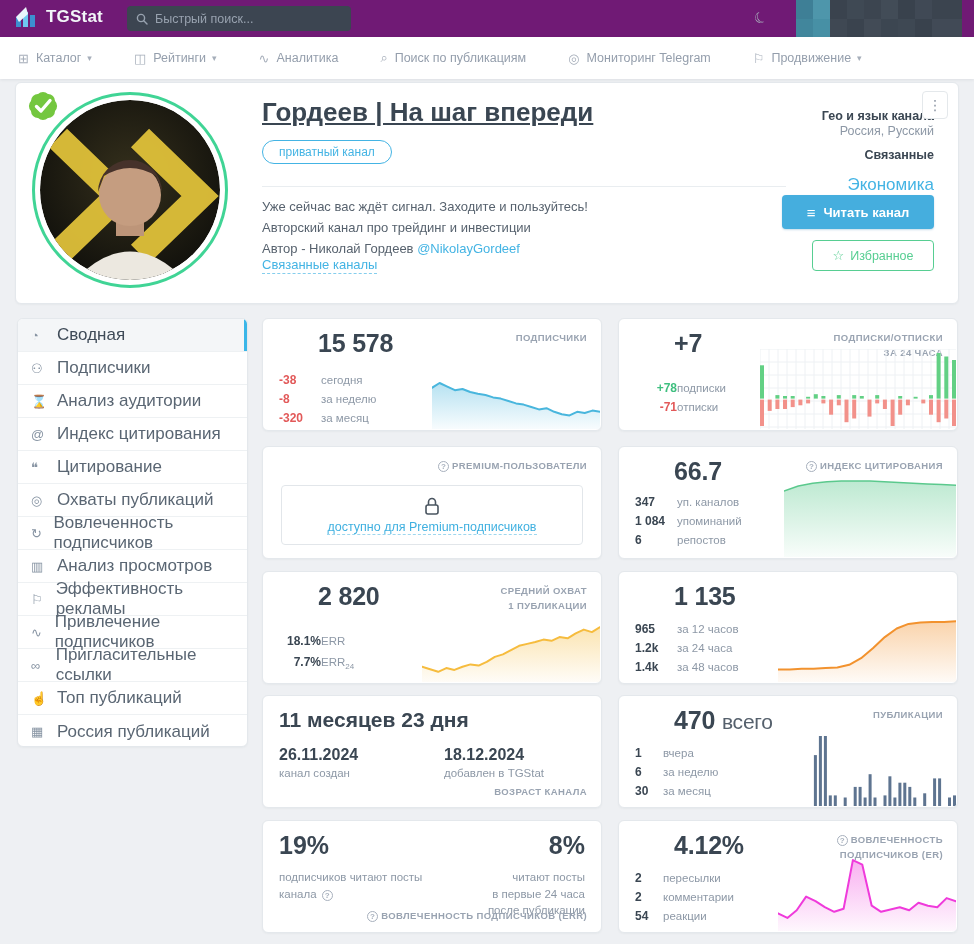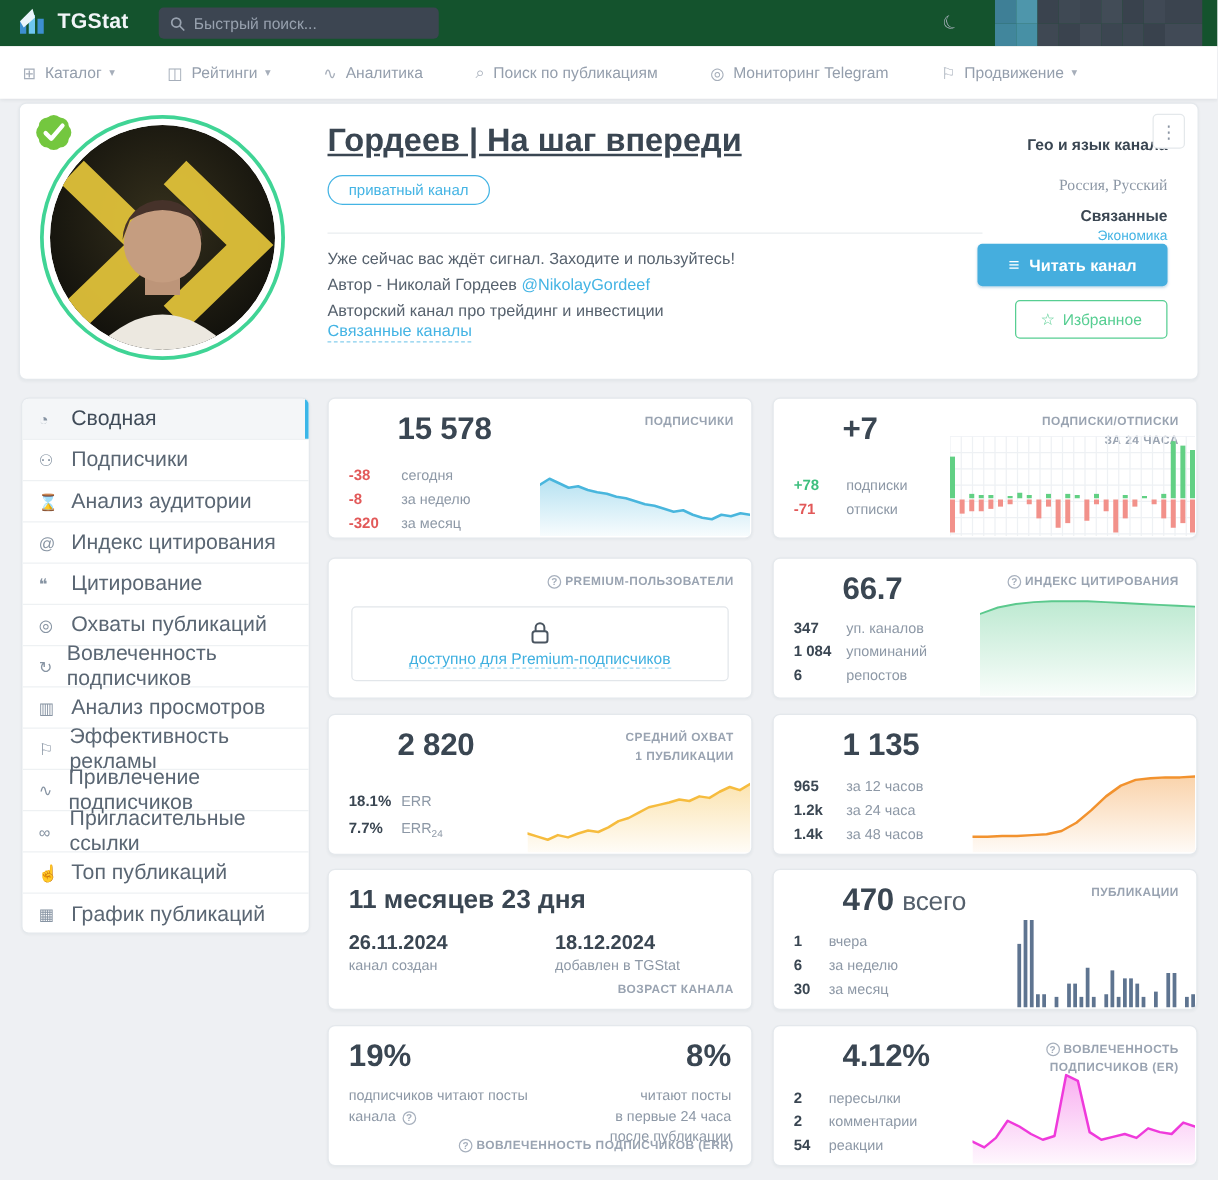--- a/index.html
+++ b/index.html
@@ -5,21 +5,21 @@
   * { margin:0; padding:0; box-sizing:border-box; }
   html,body { width:974px; height:944px; }
   body {
     font-family:"Liberation Sans", sans-serif;
     background:#eef0f3;
     position:relative;
     overflow:hidden;
     color:#3a4652;
   }
   
-  .topbar { position:absolute; left:0; top:0; width:974px; height:37px; background:#14532d; }
+  .topbar { position:absolute; left:0; top:0; width:974px; height:37px; background:#701a75; }
   .brand { position:absolute; left:14px; top:5px; display:flex; align-items:center; gap:8px; }
   .brand-name { color:#f2f5f8; font-size:17px; font-weight:700; letter-spacing:.2px; }
   .searchbox { position:absolute; left:127px; top:6px; width:224px; height:25px;
     background:#3c4551; border-radius:4px; display:flex; align-items:center; padding-left:9px; }
   .searchbox input { background:transparent; border:none; outline:none; color:#cfd6de;
     font-size:12.5px; margin-left:7px; width:175px; font-family:"Liberation Sans",sans-serif; }
   .searchbox input::placeholder { color:#98a2af; }
   .moon { position:absolute; left:754px; top:9px; font-size:15px; color:#a9b2bd; cursor:pointer; transform:rotate(-25deg); }
   .censor { position:absolute; right:12px; top:0; }
   
@@ -39,22 +39,22 @@
   .p-title { position:absolute; left:246px; top:14px; font-size:26px; font-weight:600; color:#3a4652;text-decoration:underline; }
   .p-badge { position:absolute; left:246px; top:57px; font-size:12px; color:#44b4e4;
     border:1px solid #44b4e4; border-radius:15px; padding:4px 16px; cursor:default; }
   .p-divider { position:absolute; left:246px; top:103px; width:524px; border-top:1px solid #e9edf0; }
   .p-desc { position:absolute; left:246px; top:113px; font-size:13px; color:#57626e; line-height:1.62; }
   .p-desc a, .link { color:#44b4e4; text-decoration:none; cursor:pointer; }
   .p-related { position:absolute; left:246px; top:174px; font-size:13px; color:#44b4e4;
     border-bottom:1px dashed rgba(68,180,228,.65); padding-bottom:1px; cursor:pointer; }
   .p-right { position:absolute; right:24px; top:26px; text-align:right; }
   .p-rlabel { font-size:12.5px; font-weight:700; color:#3a4652; margin-top:10px; }
-  .p-rvalue { font-size:12.5px; color:#8d98a6; margin-top:18px;font-family:Liberation Serif, serif; }
-  .p-rlink { font-size:11px; margin-top:3px; }
+  .p-rvalue { font-size:12.5px; color:#8d98a6; margin-top:1px; }
+  .p-rlink { font-size:17px; margin-top:13px; }
   .btn-read { position:absolute; right:24px; top:112px; width:152px; height:34px; background:#45aede;
     border:none; border-radius:4px; color:#fff; font-size:13px; font-weight:600; cursor:pointer;
     display:flex; align-items:center; justify-content:center; gap:8px; box-shadow:0 1px 2px rgba(30,120,170,.25);
     font-family:"Liberation Sans",sans-serif; }
   .btn-fav { position:absolute; right:24px; top:157px; width:122px; height:31px; background:#fff;
     border:1px solid #57ce92; border-radius:4px; color:#57ce92; font-size:12.5px; cursor:pointer;
     display:flex; align-items:center; justify-content:center; gap:6px; font-family:"Liberation Sans",sans-serif; }
   .kebab { position:absolute; right:10px; top:8px; width:26px; height:28px; border:1px solid #e4e8eb;
     border-radius:4px; background:#fff; color:#8a94a2; font-size:14px; cursor:pointer; line-height:26px; text-align:center; }
   
@@ -78,21 +78,21 @@
   .m-value { position:absolute; left:16px; top:10px; font-size:25px; font-weight:700; color:#3a4652; letter-spacing:-.2px;margin-left:39px; }
   .m-suffix { font-size:21px; font-weight:400; color:#55606c; }
   .m-label { position:absolute; top:12px; right:14px; font-size:9.5px; font-weight:700; color:#99a3b1;
     letter-spacing:.4px; text-align:right; line-height:1.55; }
   .m-label-bottom { position:absolute; bottom:10px; right:14px; font-size:9.5px; font-weight:700;
     color:#99a3b1; letter-spacing:.4px;margin-top:44px; }
   .qi { display:inline-block; width:11px; height:11px; line-height:10px; border:1px solid #a7b0bd;
     border-radius:50%; font-size:8px; text-align:center; margin-right:3px; color:#a7b0bd;
     font-weight:700; vertical-align:0px; }
   .rows { position:absolute; left:16px; top:54px; }
-  .rows.two { top:62px; }
+  .rows.two { top:62px;text-align:right; }
   .stat-row { display:flex; margin-bottom:5px; font-size:12px; align-items:baseline; }
   .stat-v { min-width:42px; font-weight:700; color:#3a4652; }
   .stat-v.neg { color:#e25959; }
   .stat-v.pos { color:#3fbf7f; }
   .stat-t { color:#8d98a6; font-size:11.5px; }
   .stat-t sub { font-size:8px; }
   .spark { position:absolute; bottom:1px; right:1px; }
   .sp-subscribers { width:168px; height:70px; }
   .sp-subs24 { width:196px; height:80px; }
   .sp-citation { width:172px; height:82px; }
@@ -221,25 +221,25 @@
       <circle cx="19" cy="19" r="12" fill="#74c73f"></circle>
       <polyline points="12.5,19.5 17,24 26,13.5" fill="none" stroke="#ffffff" stroke-width="3.4" stroke-linecap="round" stroke-linejoin="round"></polyline>
     </svg>
   </div>
 
   <div class="p-title">Гордеев | На шаг впереди</div>
   <div class="p-badge">приватный канал</div>
   <div class="p-divider"></div>
   <div class="p-desc">
     <div>Уже сейчас вас ждёт сигнал. Заходите и пользуйтесь!</div>
+    <div>Авторский канал про трейдинг и инвестиции</div>
     <div>
       <span>Автор - Николай Гордеев</span>
       <a>@NikolayGordeef</a>
     </div>
-    <div>Авторский канал про трейдинг и инвестиции</div>
   </div>
   <div class="p-related">Связанные каналы</div>
 
   <div class="p-right">
     <div class="p-rlabel" style="margin-top:0">Гео и язык канала</div>
     <div class="p-rvalue">Россия, Русский</div>
     <div class="p-rlabel">Связанные</div>
     <div class="p-rlink"><a class="link">Экономика</a></div>
   </div>
   <button class="btn-read">
@@ -298,21 +298,21 @@
   <div class="sb-item">
     <span class="sb-ico">∞</span>
     <span class="sb-lbl">Пригласительные ссылки</span>
   </div>
   <div class="sb-item">
     <span class="sb-ico">☝</span>
     <span class="sb-lbl">Топ публикаций</span>
   </div>
   <div class="sb-item">
     <span class="sb-ico">▦</span>
-    <span class="sb-lbl">График публикаций</span>
+    <span class="sb-lbl">Россия публикаций</span>
   </div>
 </div>
 
 <div class="mcard pos-l1">
   <div class="m-value">15 578</div>
   <div class="m-label">ПОДПИСЧИКИ</div>
   <div class="rows">
     <div class="stat-row">
       <span class="stat-v neg">-38</span>
       <span class="stat-t">сегодня</span>

